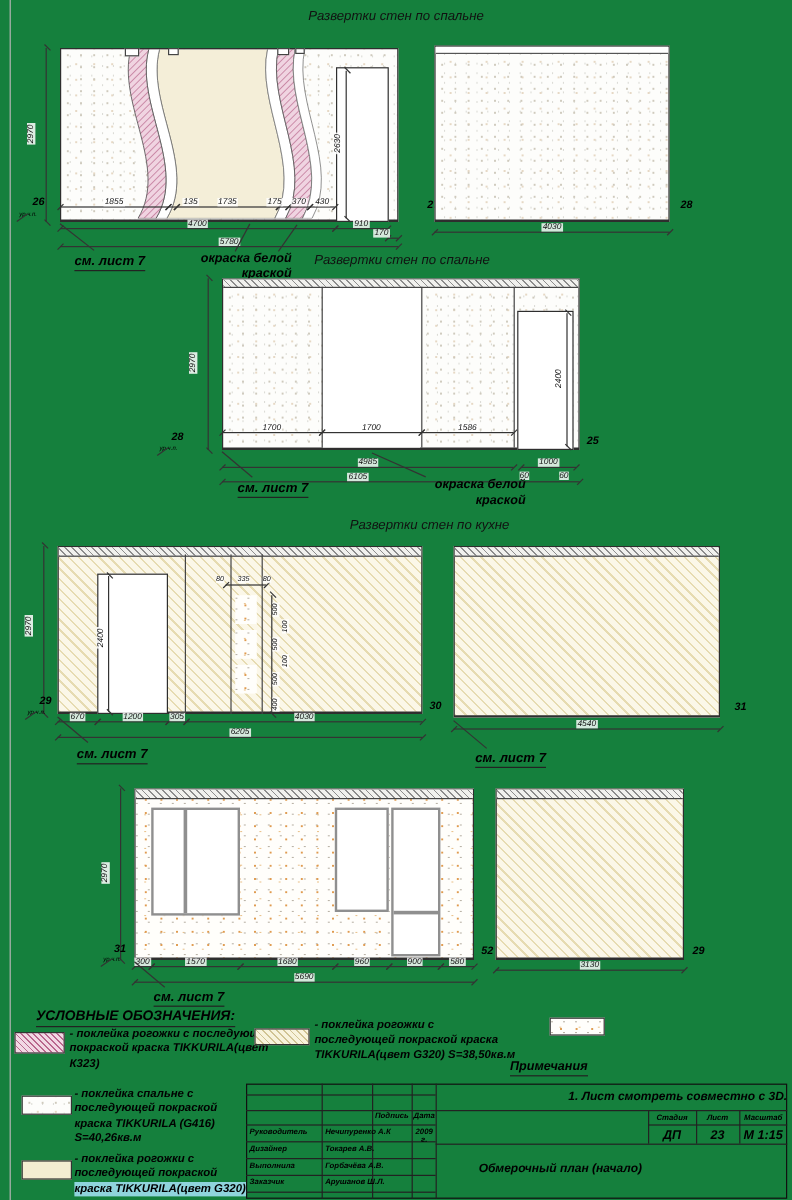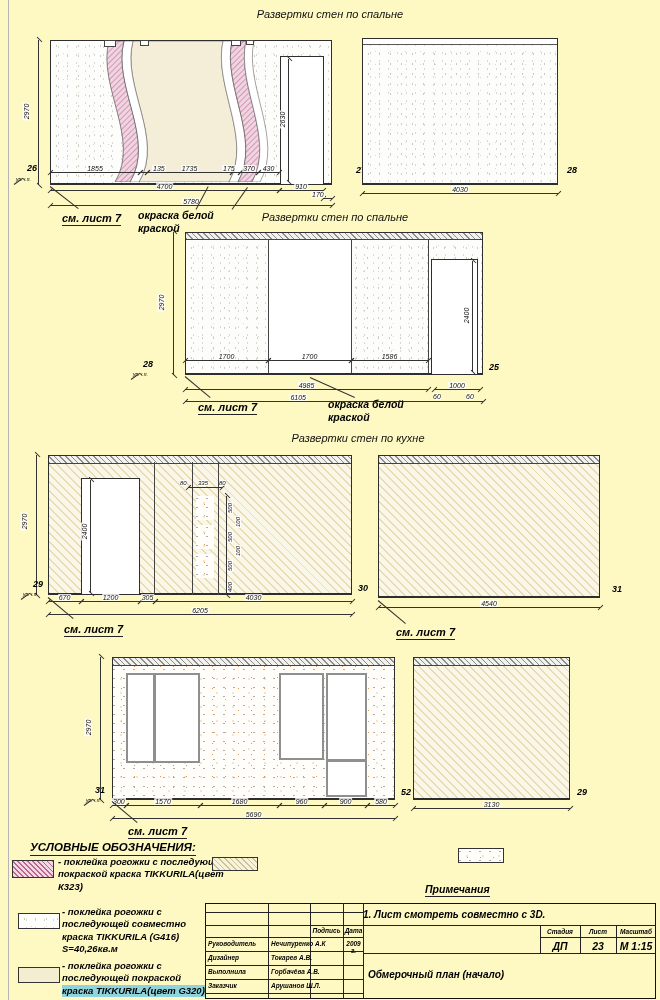--- a/index.html
+++ b/index.html
@@ -1,17 +1,17 @@
 <!DOCTYPE html>
 <html><head>
 <meta charset="utf-8">
 <style>
   html,body{margin:0;padding:0}
   body{width:660px;height:1000px;position:relative;background:#fff;font-family:"Liberation Sans",sans-serif;overflow:hidden}
-  #page{position:absolute;inset:0;background:#fef9c3}
+  #page{position:absolute;inset:0;background:#15803d}
   
   .wall{position:absolute;border:1.4px solid #2e2e2e;border-bottom-width:2px;box-sizing:border-box;background:#fff}
   .speckle{background-color:#fdfdfb;background-image:radial-gradient(#cfcabd 0.8px,transparent 0.9px),radial-gradient(#e6d8c4 0.7px,transparent 0.8px),radial-gradient(#d8d8d2 0.6px,transparent 0.7px);background-size:11px 10px,15px 13px,9px 8px;background-position:0 0,5px 6px,3px 2px}
   .speckle-o{background-color:#fffefb;background-image:radial-gradient(#df9a4e 0.9px,transparent 1px),radial-gradient(#b3ac9f 0.8px,transparent 0.9px),radial-gradient(#e8bd83 0.7px,transparent 0.8px);background-size:13px 11px,10px 9px,16px 14px;background-position:2px 3px,6px 7px,0 0}
   .cream{background-color:#fbf7e8;background-image:repeating-linear-gradient(45deg,rgba(213,196,132,0.55) 0 1.4px,transparent 1.4px 6px)}
   .ceil{background-color:#f1f1ee;background-image:repeating-linear-gradient(45deg,#8d8d8d 0 1px,transparent 1px 4px)}
   .pinkh{background-color:#f2d8e4;background-image:repeating-linear-gradient(45deg,#b9678d 0 1px,transparent 1px 3.5px)}
   .bhatch{background-color:#f8f3dc;background-image:repeating-linear-gradient(45deg,rgba(176,156,88,0.55) 0 1px,transparent 1px 4px)}
   .beige{background:#f3edd2}
   .sw{position:absolute;border:1px solid #333;box-sizing:border-box}
@@ -25,21 +25,21 @@
   .dsv::before{top:-0.7px}
   .dsv::after{bottom:-0.7px}
   .dl{position:absolute;left:50%;bottom:1px;transform:translateX(-50%);font:italic 7px "Liberation Sans",sans-serif;color:#111;white-space:nowrap;line-height:1;background:rgba(255,255,255,0.82);padding:0 1px}
   .fl{position:absolute;font:italic 7px "Liberation Sans",sans-serif;color:#111;white-space:nowrap;line-height:1;background:rgba(255,255,255,0.82)}
   .vl{position:absolute;width:36px;text-align:center;font:italic 7px "Liberation Sans",sans-serif;color:#111;white-space:nowrap;line-height:1;transform:rotate(-90deg)}
   .vl span{background:rgba(255,255,255,0.85);padding:0 1px}
   .mark{position:absolute;font:bold italic 9px "Liberation Sans",sans-serif;color:#000;line-height:1}
   .lvl{position:absolute;font:italic 5px "Liberation Sans",sans-serif;color:#000;line-height:1}
   .heading{position:absolute;font:italic 11px "Liberation Sans",sans-serif;color:#111;text-align:center;white-space:nowrap}
   .ref{position:absolute;font:bold italic 11px "Liberation Sans",sans-serif;color:#000;border-bottom:1px solid #222;white-space:nowrap;line-height:1.2}
-  .pnote{position:absolute;font:bold italic 9.5px "Liberation Sans",sans-serif;color:#000;text-align:left;line-height:1.2}
+  .pnote{position:absolute;font:bold italic 9.5px "Liberation Sans",sans-serif;color:#000;text-align:right;line-height:1.2}
   .lead{position:absolute;height:1px;background:#333;transform-origin:left center}
   .vline{position:absolute;width:1px;background:#444}
   .panel-white{position:absolute;background:#fff}
   .door{position:absolute;background:#fff;border:1.4px solid #2e2e2e;box-sizing:border-box}
   .notch{position:absolute;background:#fff;border:1px solid #444;box-sizing:border-box}
   .win{position:absolute;background:#fff;border:2.5px solid #8f8f8f;box-sizing:border-box}
   .niche{position:absolute;border:2px solid #46false3b2e;border-color:#4a4036;box-sizing:border-box}
   .leg{position:absolute;font:bold italic 9.5px "Liberation Sans",sans-serif;color:#000;line-height:1.3}
   .hl{background:#8fd4dc}
   
@@ -283,25 +283,26 @@
   </div>
   <div class="ds" style="left:413px;top:808px;width:157px">
       <span class="dl">3130</span>
     </div>
   <div class="mark" style="left:577px;top:788px">29</div>
 
   <div class="ref" style="left:30px;top:841px;font-size:11.5px;border-bottom-width:1.5px">УСЛОВНЫЕ ОБОЗНАЧЕНИЯ:</div>
   <div class="sw pinkh" style="left:12px;top:860px;width:42px;height:18px"></div>
   <div class="leg" style="left:58px;top:856px;width:170px">- поклейка рогожки с последующей покраской краска TIKKURILA(цвет К323)</div>
   <div class="sw speckle" style="left:18px;top:913px;width:42px;height:16px"></div>
-  <div class="leg" style="left:62px;top:906px;width:152px">- поклейка рогожки с последующей совместно краска TIKKURILA (G416) S=40,26кв.м</div>
+  <div class="leg" style="left:62px;top:906px;width:152px">- поклейка спальне с последующей покраской краска TIKKURILA (G416) S=40,26кв.м</div>
   <div class="sw beige" style="left:18px;top:967px;width:42px;height:16px"></div>
   <div class="leg" style="left:62px;top:960px;width:152px">- поклейка рогожки с последующей покраской</div>
   <div class="leg hl" style="left:62px;top:985px;white-space:nowrap">краска TIKKURILA(цвет G320)</div>
   <div class="sw bhatch" style="left:212px;top:857px;width:46px;height:14px"></div>
+  <div class="leg" style="left:262px;top:849px;width:168px">- поклейка рогожки с последующей покраской краска TIKKURILA(цвет G320) S=38,50кв.м</div>
   <div class="sw speckle-o" style="left:458px;top:848px;width:46px;height:15px"></div>
   <div class="ref" style="left:425px;top:883px;font-size:10.5px;border-bottom-width:1.5px">Примечания</div>
 
   <div class="tb-frame" style="left:205px;top:903px;width:451px;height:96px"></div>
 
   <div class="tb-h" style="left:205px;top:912px;width:158px"></div>
   <div class="tb-h" style="left:205px;top:925px;width:451px"></div>
   <div class="tb-h" style="left:205px;top:937px;width:158px"></div>
   <div class="tb-h" style="left:205px;top:951px;width:158px"></div>
   <div class="tb-h" style="left:205px;top:965px;width:158px"></div>

